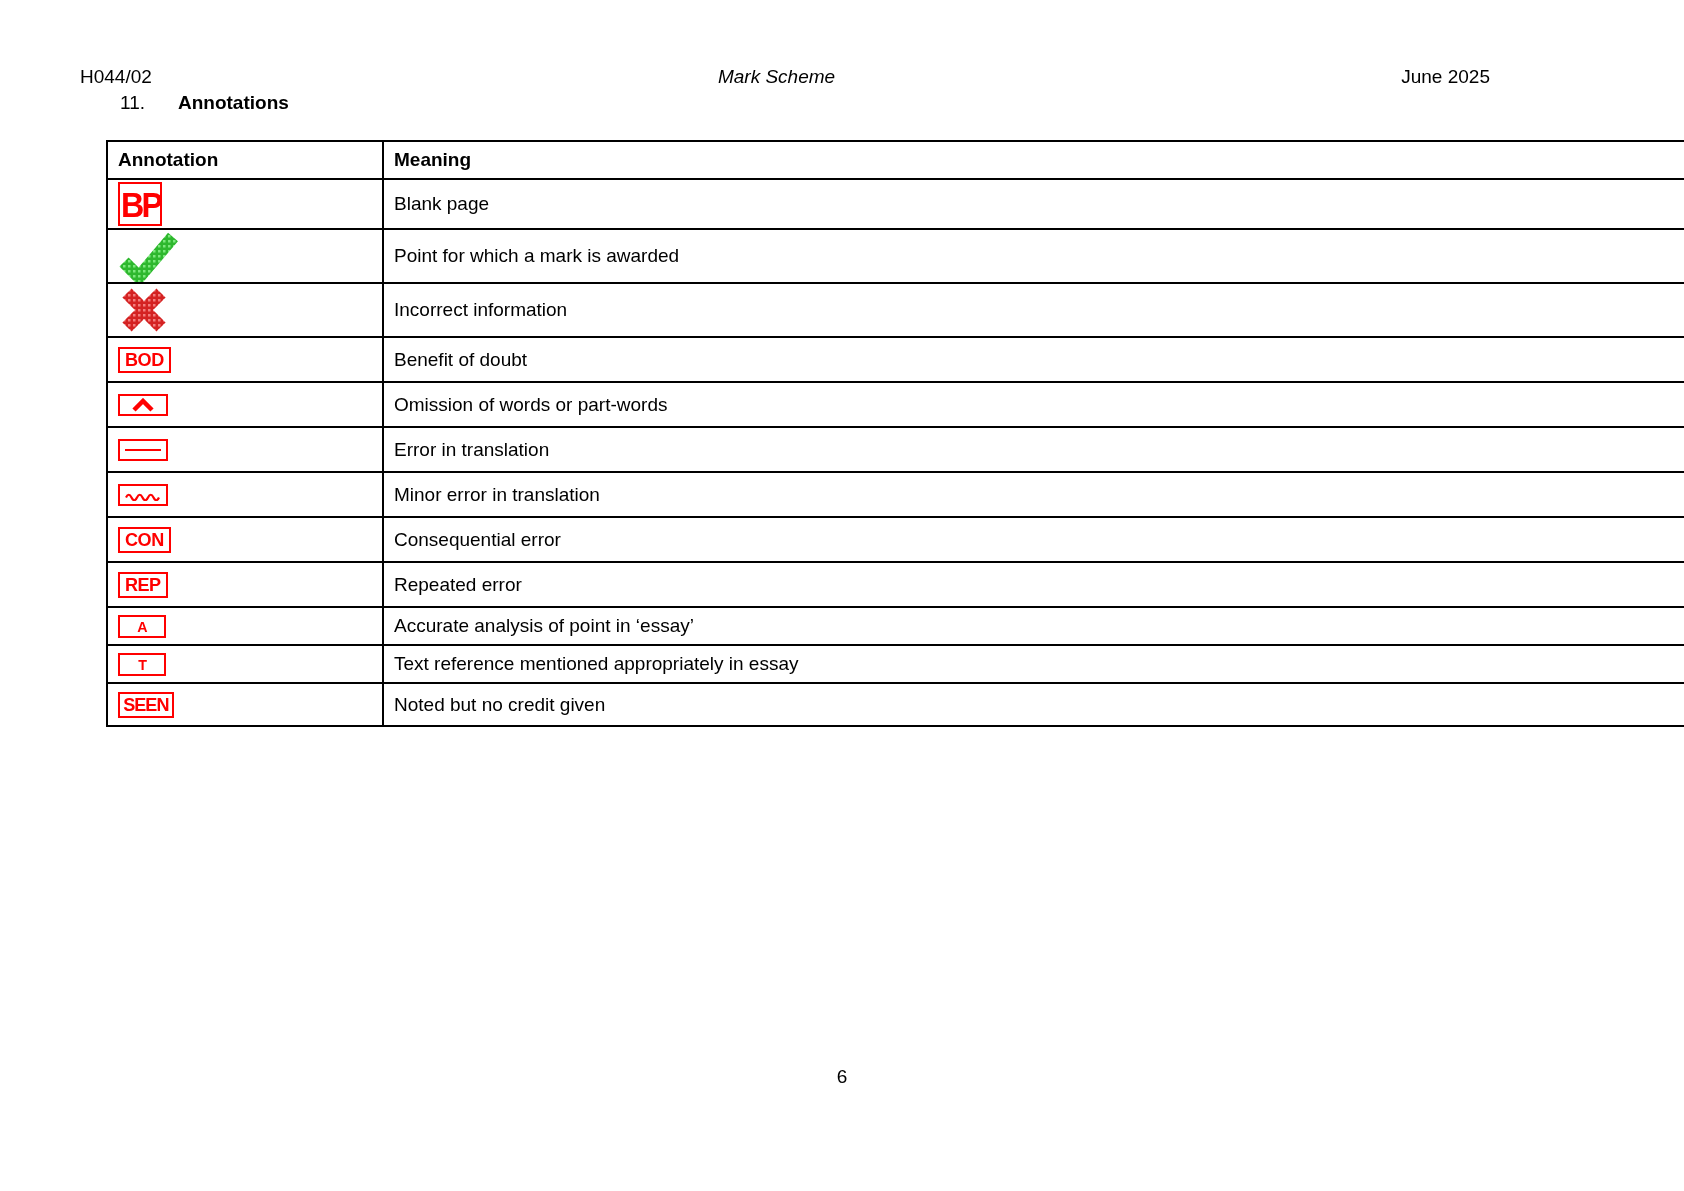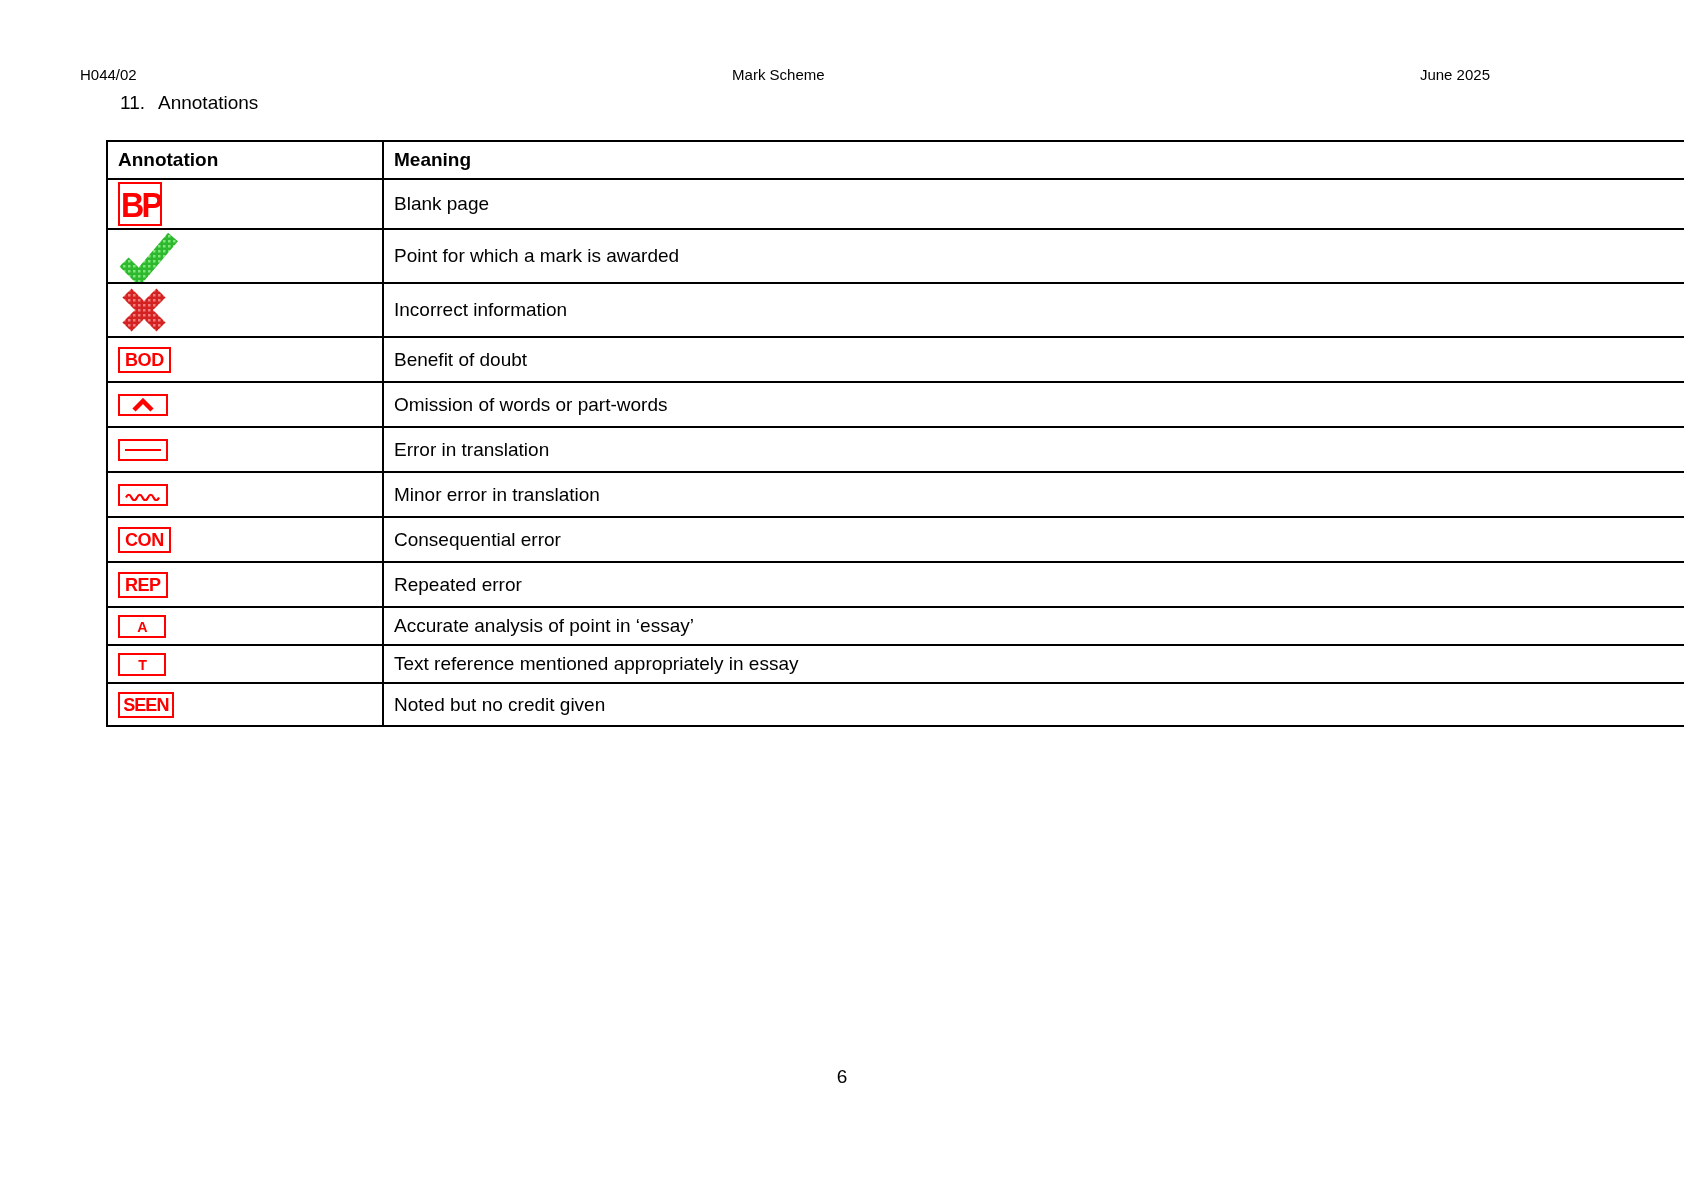--- a/index.html
+++ b/index.html
@@ -8,29 +8,29 @@
     width:1684px;height:1191px;
     background:#ffffff;
     font-family:"Liberation Sans", sans-serif;
     color:#000;
     overflow:hidden;
   }
   
   .doc-header{
     position:absolute;left:80px;top:66px;width:1410px;
     display:flex;justify-content:space-between;align-items:baseline;
-    font-size:15px;line-height:1.2;
-  }
-  .doc-header .center{flex:0 0 auto;}
+    font-size:19px;line-height:1.2;
+  }
+  .doc-header .center{flex:0 0 auto;font-style:italic;}
   .section-line{
     position:absolute;left:80px;top:92px;
     font-size:19px;line-height:1.2;
   }
   .section-line .sec-num{display:inline-block;min-width:38px;margin-left:40px;}
-  .section-line .sec-title{font-weight:normal;}
+  .section-line .sec-title{font-weight:bold;margin-left:20px;}
   
   table.anno-table{
     position:absolute;left:106px;top:140px;width:1676px;
     border-collapse:collapse;table-layout:fixed;
   }
   .anno-table th,.anno-table td{
     border:2px solid #000;
     padding:0 0 0 10px;
     vertical-align:middle;
     text-align:left;

